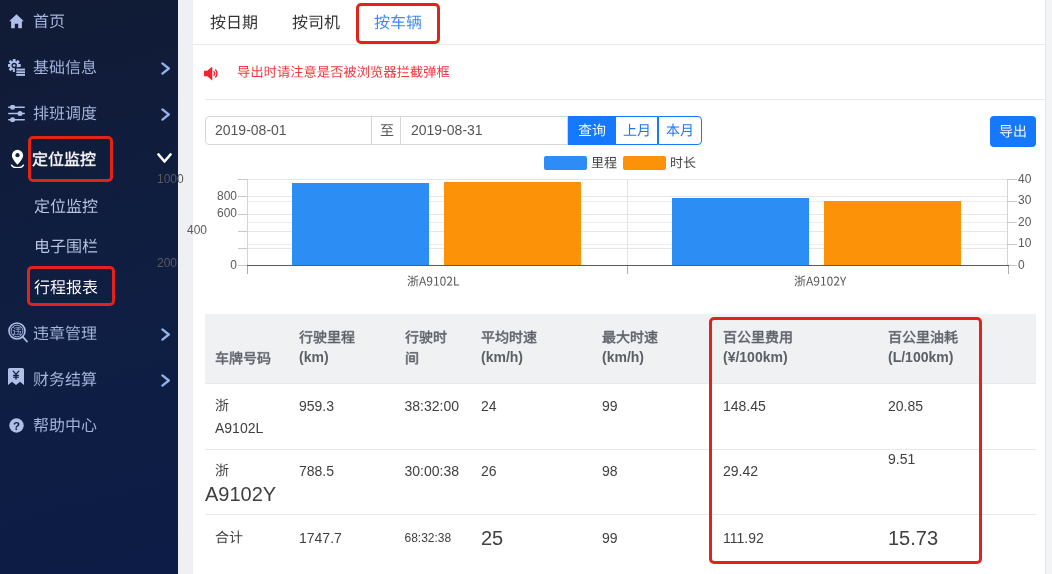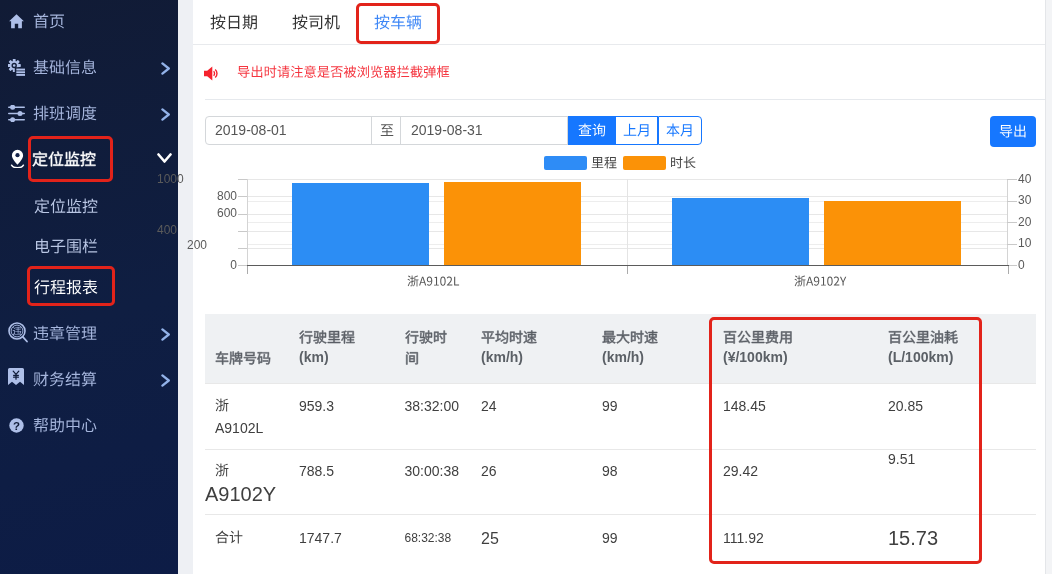--- a/index.html
+++ b/index.html
@@ -169,22 +169,22 @@
 <div class="abs" style="left:247px;top:196.3px;width:761px;height:1px;background:#e7e7e7"></div>
 <div class="abs" style="left:247px;top:213.6px;width:761px;height:1px;background:#e7e7e7"></div>
 <div class="abs" style="left:247px;top:230.9px;width:761px;height:1px;background:#e7e7e7"></div>
 <div class="abs" style="left:247px;top:248.2px;width:761px;height:1px;background:#e7e7e7"></div>
 <div class="abs" style="left:247px;top:200.5px;width:761px;height:1px;background:#ededed"></div>
 <div class="abs" style="left:247px;top:222.0px;width:761px;height:1px;background:#ededed"></div>
 <div class="abs" style="left:247px;top:243.5px;width:761px;height:1px;background:#ededed"></div>
 <div class="abs" style="left:157px;top:172.5px;width:80px;text-align:left;font-size:12px;color:#5a5a5a;line-height:13px">1000</div>
 <div class="abs" style="left:157px;top:189.8px;width:80px;text-align:right;font-size:12px;color:#5a5a5a;line-height:13px">800</div>
 <div class="abs" style="left:157px;top:207.1px;width:80px;text-align:right;font-size:12px;color:#5a5a5a;line-height:13px">600</div>
-<div class="abs" style="left:157px;top:224.4px;width:80px;text-align:left;font-size:12px;color:#5a5a5a;line-height:13px">400</div>
-<div class="abs" style="left:157px;top:239px;width:80px;text-align:center;font-size:12px;color:#5a5a5a;line-height:13px">200</div>
+<div class="abs" style="left:157px;top:224.4px;width:80px;text-align:center;font-size:12px;color:#5a5a5a;line-height:13px">400</div>
+<div class="abs" style="left:157px;top:257px;width:80px;text-align:left;font-size:12px;color:#5a5a5a;line-height:13px">200</div>
 <div class="abs" style="left:157px;top:258.5px;width:80px;text-align:right;font-size:12px;color:#5a5a5a;line-height:13px">0</div>
 <div class="abs" style="left:1018px;top:172.5px;font-size:12px;color:#5a5a5a;line-height:13px">40</div>
 <div class="abs" style="left:1018px;top:194.0px;font-size:12px;color:#5a5a5a;line-height:13px">30</div>
 <div class="abs" style="left:1018px;top:215.5px;font-size:12px;color:#5a5a5a;line-height:13px">20</div>
 <div class="abs" style="left:1018px;top:237.0px;font-size:12px;color:#5a5a5a;line-height:13px">10</div>
 <div class="abs" style="left:1018px;top:258.5px;font-size:12px;color:#5a5a5a;line-height:13px">0</div>
 <div class="abs" style="left:292px;top:182.5px;width:137px;height:82.5px;background:#2c8df4"></div>
 <div class="abs" style="left:443.5px;top:182px;width:137px;height:83px;background:#fb9207"></div>
 <div class="abs" style="left:672px;top:197.5px;width:137px;height:67.5px;background:#2c8df4"></div>
 <div class="abs" style="left:824px;top:200.5px;width:137px;height:64.5px;background:#fb9207"></div>
@@ -263,19 +263,19 @@
 <div class="abs" style="left:404.5px;top:464px;font-size:14px;color:#3f3f3f;line-height:15px">30:00:38</div>
 <div class="abs" style="left:481px;top:464px;font-size:14px;color:#3f3f3f;line-height:15px">26</div>
 <div class="abs" style="left:602px;top:464px;font-size:14px;color:#3f3f3f;line-height:15px">98</div>
 <div class="abs" style="left:723px;top:464px;font-size:14px;color:#3f3f3f;line-height:15px">29.42</div>
 <div class="abs" style="left:888px;top:452px;font-size:14px;color:#3f3f3f;line-height:15px">9.51</div>
 <svg style="position:absolute;left:215.0px;top:529.6px;" width="29.0" height="14.8" viewBox="0 0 29.0 14.8">
     <path d="M7.238 0.5180000000000007C5.8100000000000005 2.6880000000000006 3.22 4.564 0.56 5.614C0.854 5.852 1.1480000000000001 6.258 1.316 6.538C2.044 6.216 2.7720000000000002 5.838 3.472 5.404V6.104H10.542V5.166C11.27 5.628 12.026 6.034 12.824 6.412C12.978 6.0760000000000005 13.3 5.698 13.566 5.46C11.34 4.522 9.352 3.3599999999999994 7.714 1.6240000000000006L8.162 0.9939999999999998ZM3.878 5.138C5.0680000000000005 4.354 6.174 3.4160000000000004 7.0840000000000005 2.380000000000001C8.148 3.5 9.268 4.382000000000001 10.486 5.138ZM2.744 7.784V13.412H3.8080000000000003V12.628H10.332V13.356H11.438V7.784ZM3.8080000000000003 11.648V8.736H10.332V11.648Z M15.918 1.4700000000000006C16.701999999999998 2.128 17.682 3.08 18.13 3.6820000000000004L18.844 2.8979999999999997C18.368000000000002 2.324 17.374 1.4280000000000008 16.604 0.798ZM14.644 4.956V5.992H16.87V11.018C16.87 11.620000000000001 16.436 12.040000000000001 16.17 12.208C16.366 12.418000000000001 16.646 12.894 16.744 13.174C16.968 12.88 17.36 12.572000000000001 20.006 10.696C19.894 10.5 19.726 10.052 19.656 9.772L17.934 10.948V4.956ZM22.764 0.6020000000000003V5.208H19.208V6.2860000000000005H22.764V13.440000000000001H23.87V6.2860000000000005H27.426000000000002V5.208H23.87V0.6020000000000003Z" fill="#3f3f3f"></path>
   </svg>
 <div class="abs" style="left:299px;top:530.5px;font-size:14px;color:#3f3f3f;line-height:15px">1747.7</div>
 <div class="abs" style="left:404.5px;top:530.5px;font-size:12px;color:#3f3f3f;line-height:15px">68:32:38</div>
-<div class="abs" style="left:481px;top:530.5px;font-size:16px;color:#3f3f3f;line-height:15px">25</div>
+<div class="abs" style="left:481px;top:530.5px;font-size:20px;color:#3f3f3f;line-height:15px">25</div>
 <div class="abs" style="left:602px;top:530.5px;font-size:14px;color:#3f3f3f;line-height:15px">99</div>
 <div class="abs" style="left:723px;top:530.5px;font-size:14px;color:#3f3f3f;line-height:15px">111.92</div>
 <div class="abs" style="left:888px;top:530.5px;font-size:20px;color:#3f3f3f;line-height:15px">15.73</div>
 <div class="redbox" style="left:27.5px;top:136px;width:85.5px;height:46px"></div>
 <div class="redbox" style="left:27px;top:265.5px;width:87.5px;height:40px"></div>
 <div class="redbox" style="left:355.5px;top:3px;width:84px;height:41px"></div>
 <div class="redbox" style="left:708.5px;top:317px;width:273px;height:247px"></div>
 </body></html>

